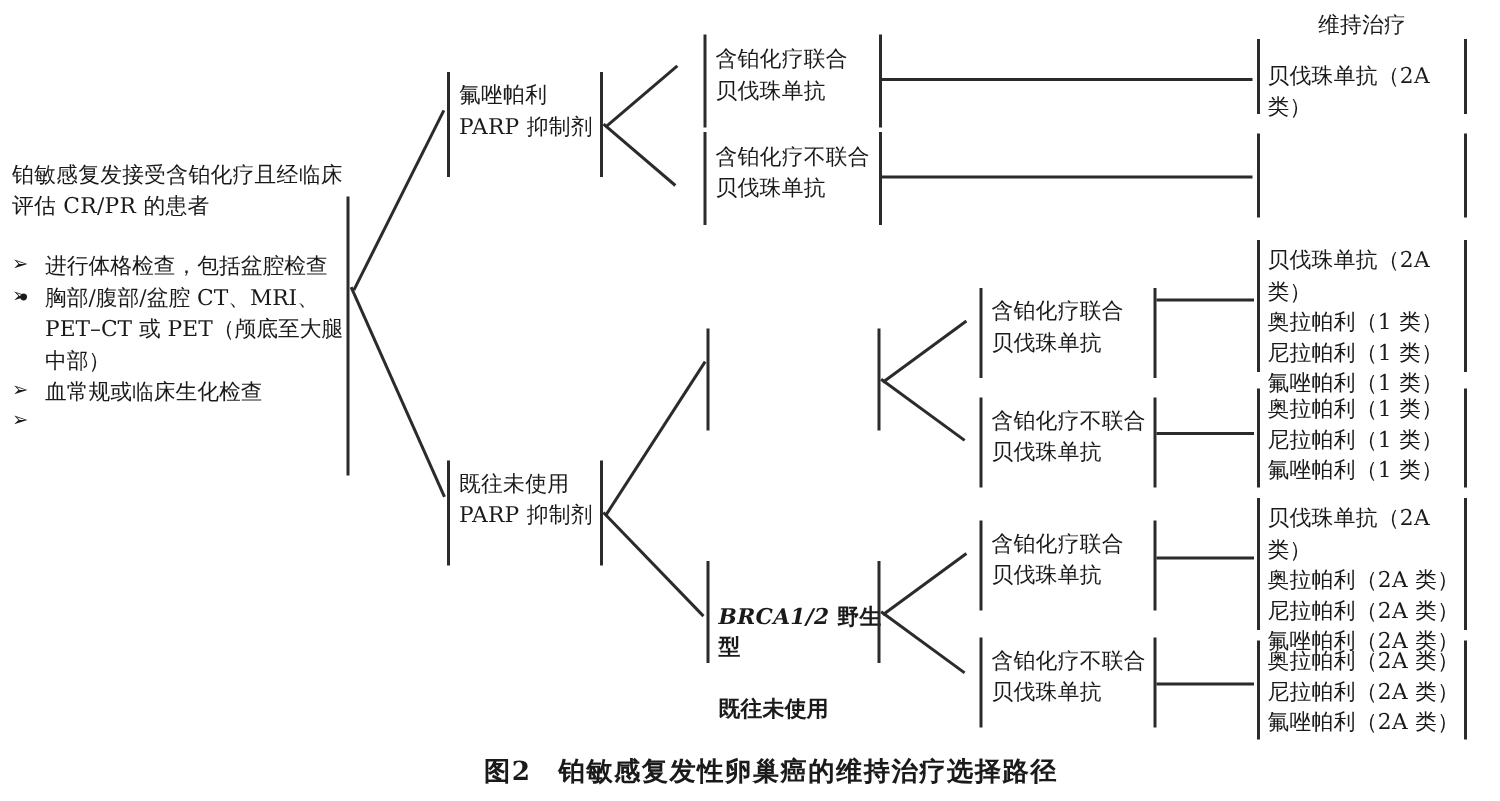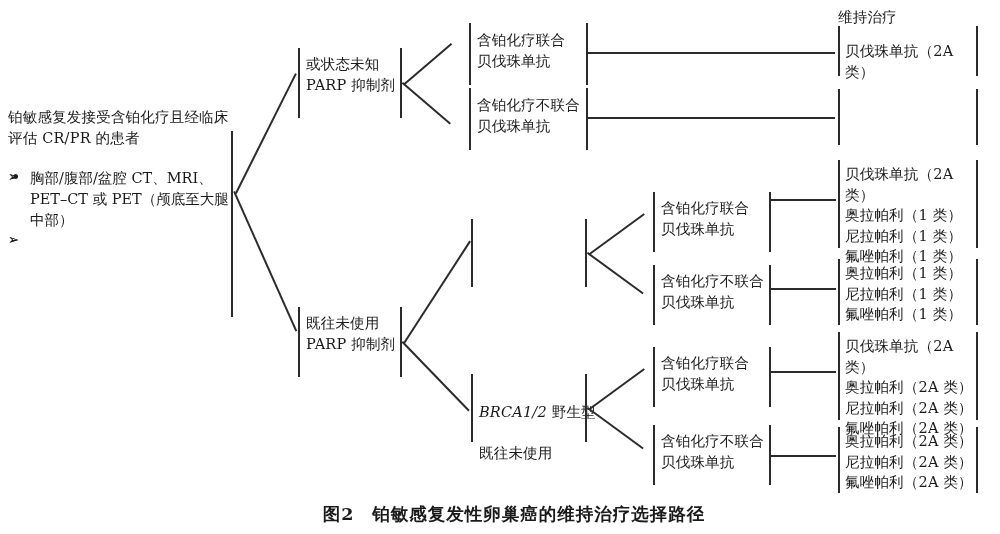--- a/index.html
+++ b/index.html
@@ -99,43 +99,45 @@
 </head>
 <body>
 
 <div id="page">
 
   <div class="txt" id="root-title">铂敏感复发接受含铂化疗且经临床评估 CR/PR 的患者</div>
 
   <ul id="root-list">
     <li>
       <span class="bullet">➢</span>
+      <span>进行体格检查，包括盆腔检查</span>
     </li>
     <li>
       <span class="bullet">➢</span>
     </li>
     <li>
       <span class="bullet dot">•</span>
       <span>胸部/腹部/盆腔 CT、MRI、PET–CT 或 PET（颅底至大腿中部）</span>
     </li>
     <li>
       <span class="bullet">➢</span>
+      <span>血常规或临床生化检查</span>
     </li>
     <li>
       <span class="bullet">➢</span>
     </li>
   </ul>
 
   <div class="vbar" style="left:231px; top:131px; height:186px;"></div>
 
   <div class="diag" style="left:235px; top:193px; width:134.2px; transform:rotate(-63.4deg);"></div>
   <div class="diag" style="left:235px; top:191px; width:153.4px; transform:rotate(66.0deg);"></div>
 
   <div class="vbar" style="left:298px; top:48px; height:70px;"></div>
-  <div class="txt" style="left:306px; top:54px; width:96px;">或状态未知
+  <div class="txt" style="left:306px; top:54px; width:96px;">氟唑帕利
 PARP 抑制剂</div>
   <div class="vbar" style="left:400px; top:48px; height:70px;"></div>
 
   <div class="diag" style="left:403px; top:84px; width:63.2px; transform:rotate(-40.5deg);"></div>
   <div class="diag" style="left:403px; top:82px; width:63.2px; transform:rotate(40.5deg);"></div>
 
   <div class="vbar" style="left:469px; top:23px; height:62px;"></div>
   <div class="txt" style="left:477px; top:30px; width:110px;">含铂化疗联合
 贝伐珠单抗</div>
   <div class="vbar" style="left:586px; top:23px; height:62px;"></div>
@@ -167,42 +169,42 @@
   <div class="vbar" style="left:769px; top:192px; height:60px;"></div>
   <div class="hline" style="left:771px; top:199px; width:65px;"></div>
 
   <div class="vbar" style="left:653px; top:265px; height:60px;"></div>
   <div class="txt" style="left:661px; top:271px; width:112px;">含铂化疗不联合
 贝伐珠单抗</div>
   <div class="vbar" style="left:769px; top:265px; height:60px;"></div>
   <div class="hline" style="left:771px; top:288px; width:65px;"></div>
 
   <div class="vbar" style="left:471px; top:374px; height:68px;"></div>
-  <div class="txt" style="left:479px; top:381px; width:118px;">
+  <div class="txt" style="left:479px; top:381px; width:118px;font-weight:bold;">
     <span class="ital">BRCA1/2</span><span> 野生型</span><br>
     <span>既往未使用</span>
   </div>
   <div class="vbar" style="left:585px; top:374px; height:68px;"></div>
 
   <div class="diag" style="left:588px; top:409px; width:69.4px; transform:rotate(-36.2deg);"></div>
   <div class="diag" style="left:588px; top:407px; width:69.4px; transform:rotate(36.2deg);"></div>
 
   <div class="vbar" style="left:653px; top:347px; height:60px;"></div>
   <div class="txt" style="left:661px; top:353px; width:110px;">含铂化疗联合
 贝伐珠单抗</div>
   <div class="vbar" style="left:769px; top:347px; height:60px;"></div>
   <div class="hline" style="left:771px; top:371px; width:65px;"></div>
 
   <div class="vbar" style="left:653px; top:425px; height:60px;"></div>
   <div class="txt" style="left:661px; top:431px; width:112px;">含铂化疗不联合
 贝伐珠单抗</div>
   <div class="vbar" style="left:769px; top:425px; height:60px;"></div>
   <div class="hline" style="left:771px; top:455px; width:65px;"></div>
 
-  <div class="txt" style="left:838px; top:7px; width:140px; font-size:14.5px;">维持治疗</div>
+  <div class="txt" style="left:838px; top:7px; width:140px; text-align:center; font-size:14.5px;">维持治疗</div>
 
   <div class="vbar" style="left:838px; top:26px; height:50px;"></div>
   <div class="txt" style="left:845px; top:41px; width:134px;">贝伐珠单抗（2A 类）</div>
   <div class="vbar" style="left:976px; top:26px; height:50px;"></div>
 
   <div class="vbar" style="left:838px; top:89px; height:56px;"></div>
   <div class="vbar" style="left:976px; top:89px; height:56px;"></div>
 
   <div class="vbar" style="left:838px; top:160px; height:88px;"></div>
   <div class="txt" style="left:845px; top:164px; width:138px;">贝伐珠单抗（2A 类）

